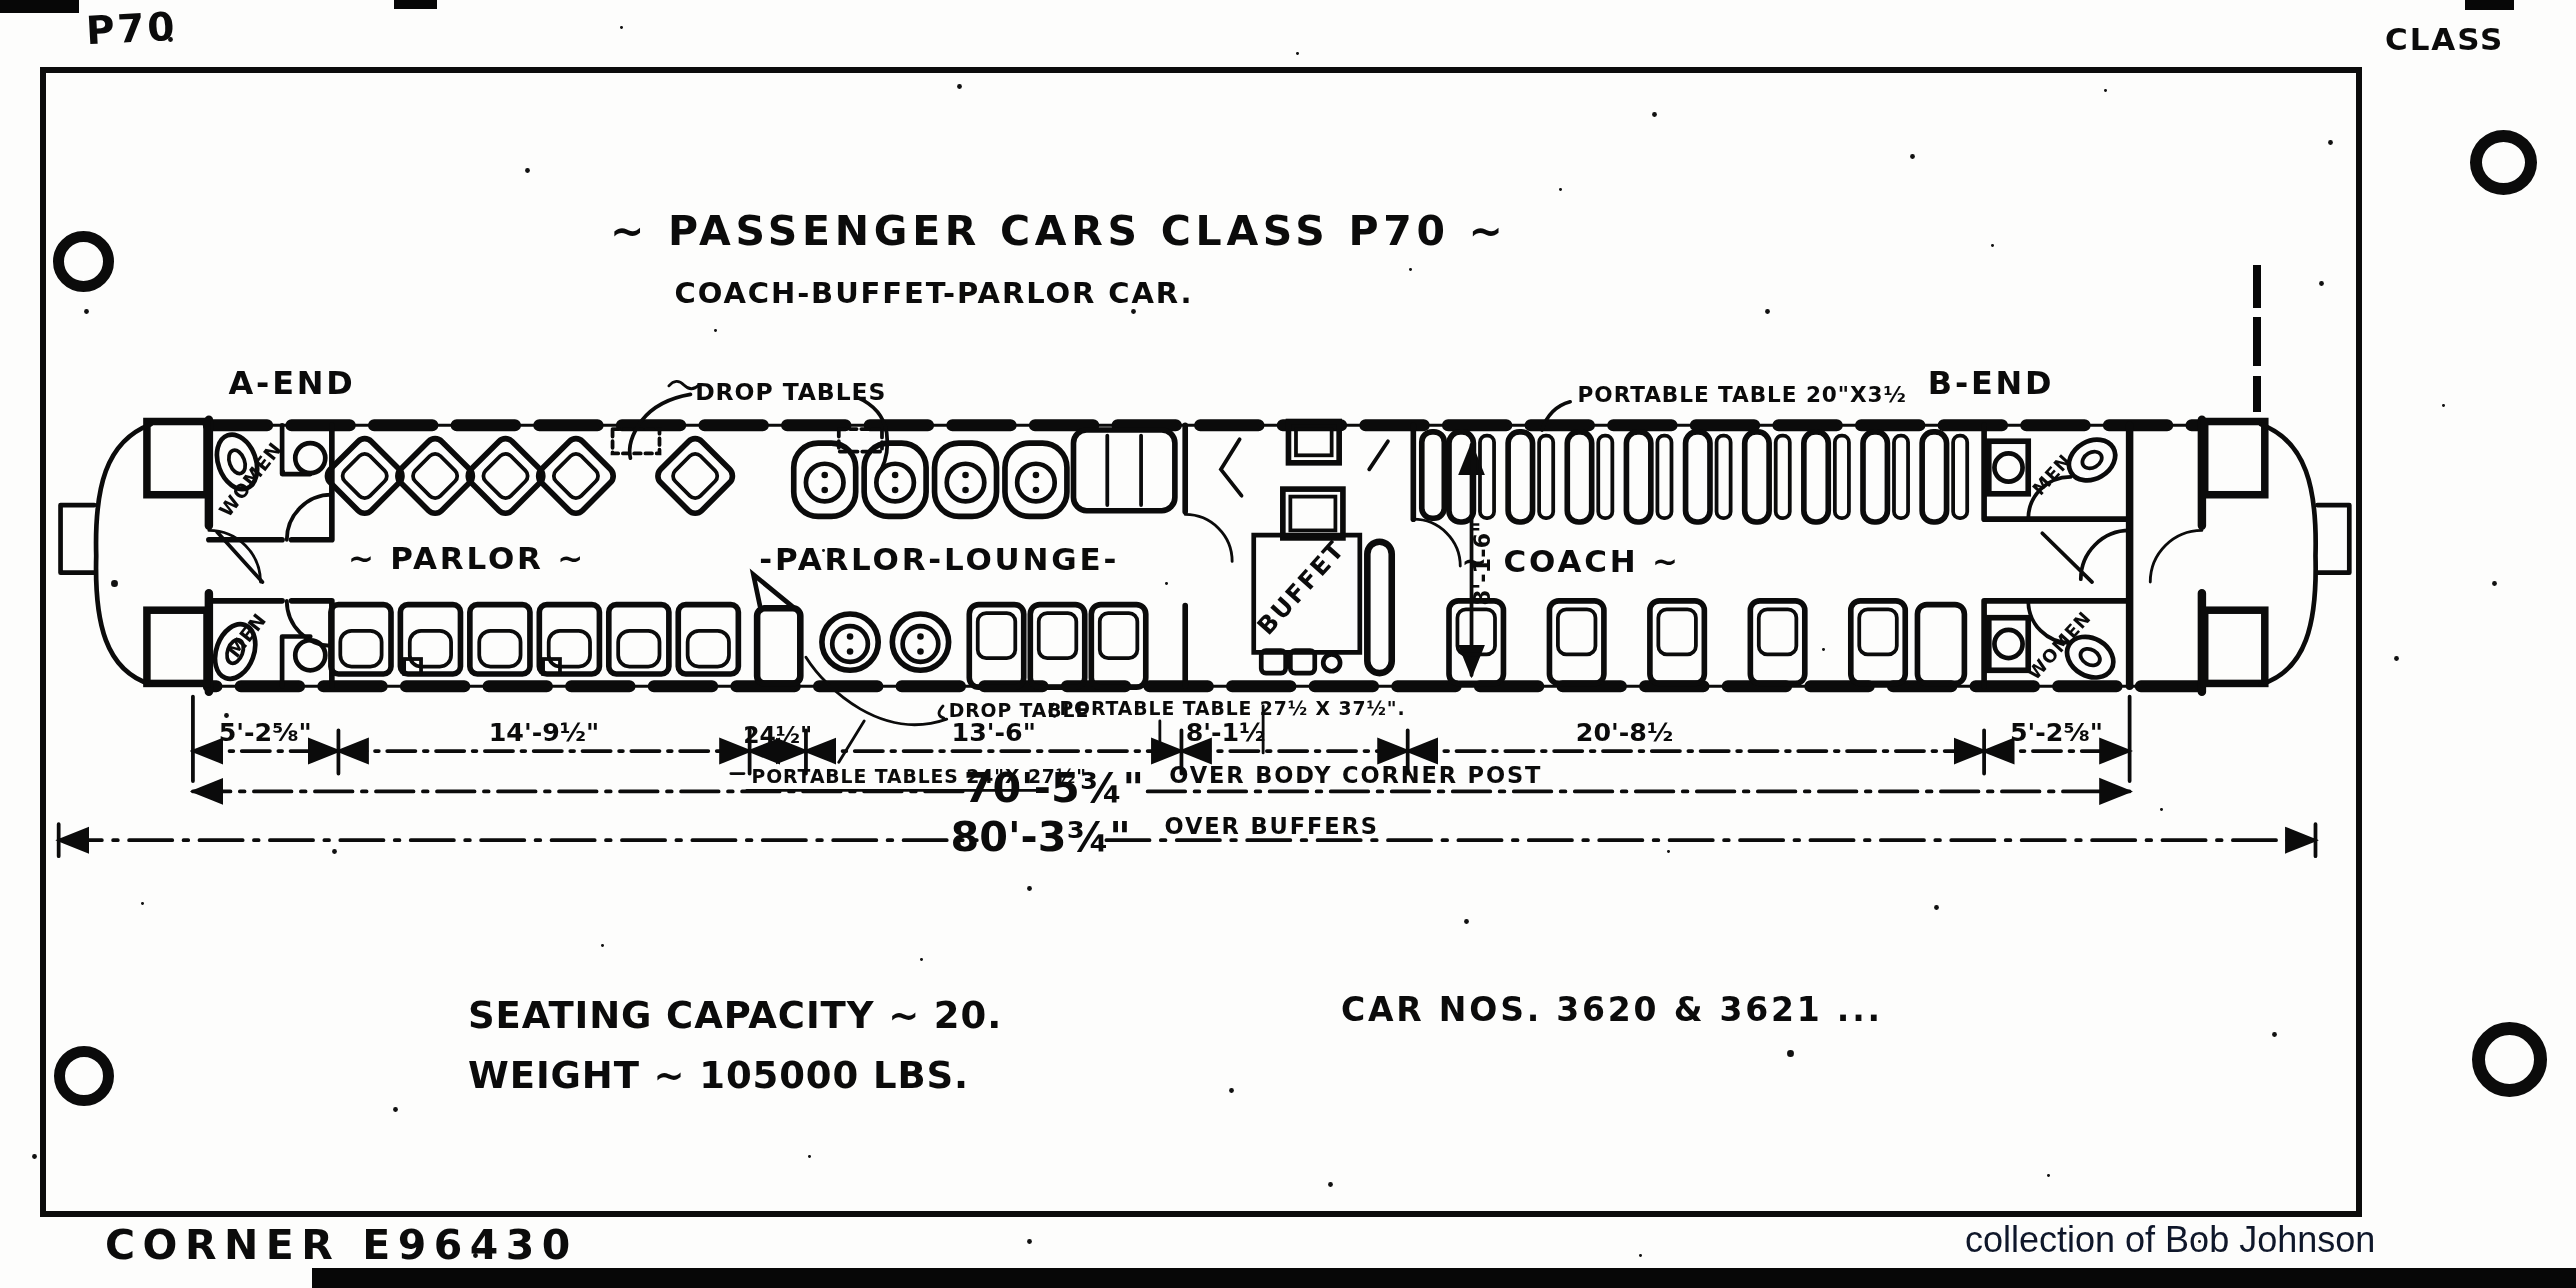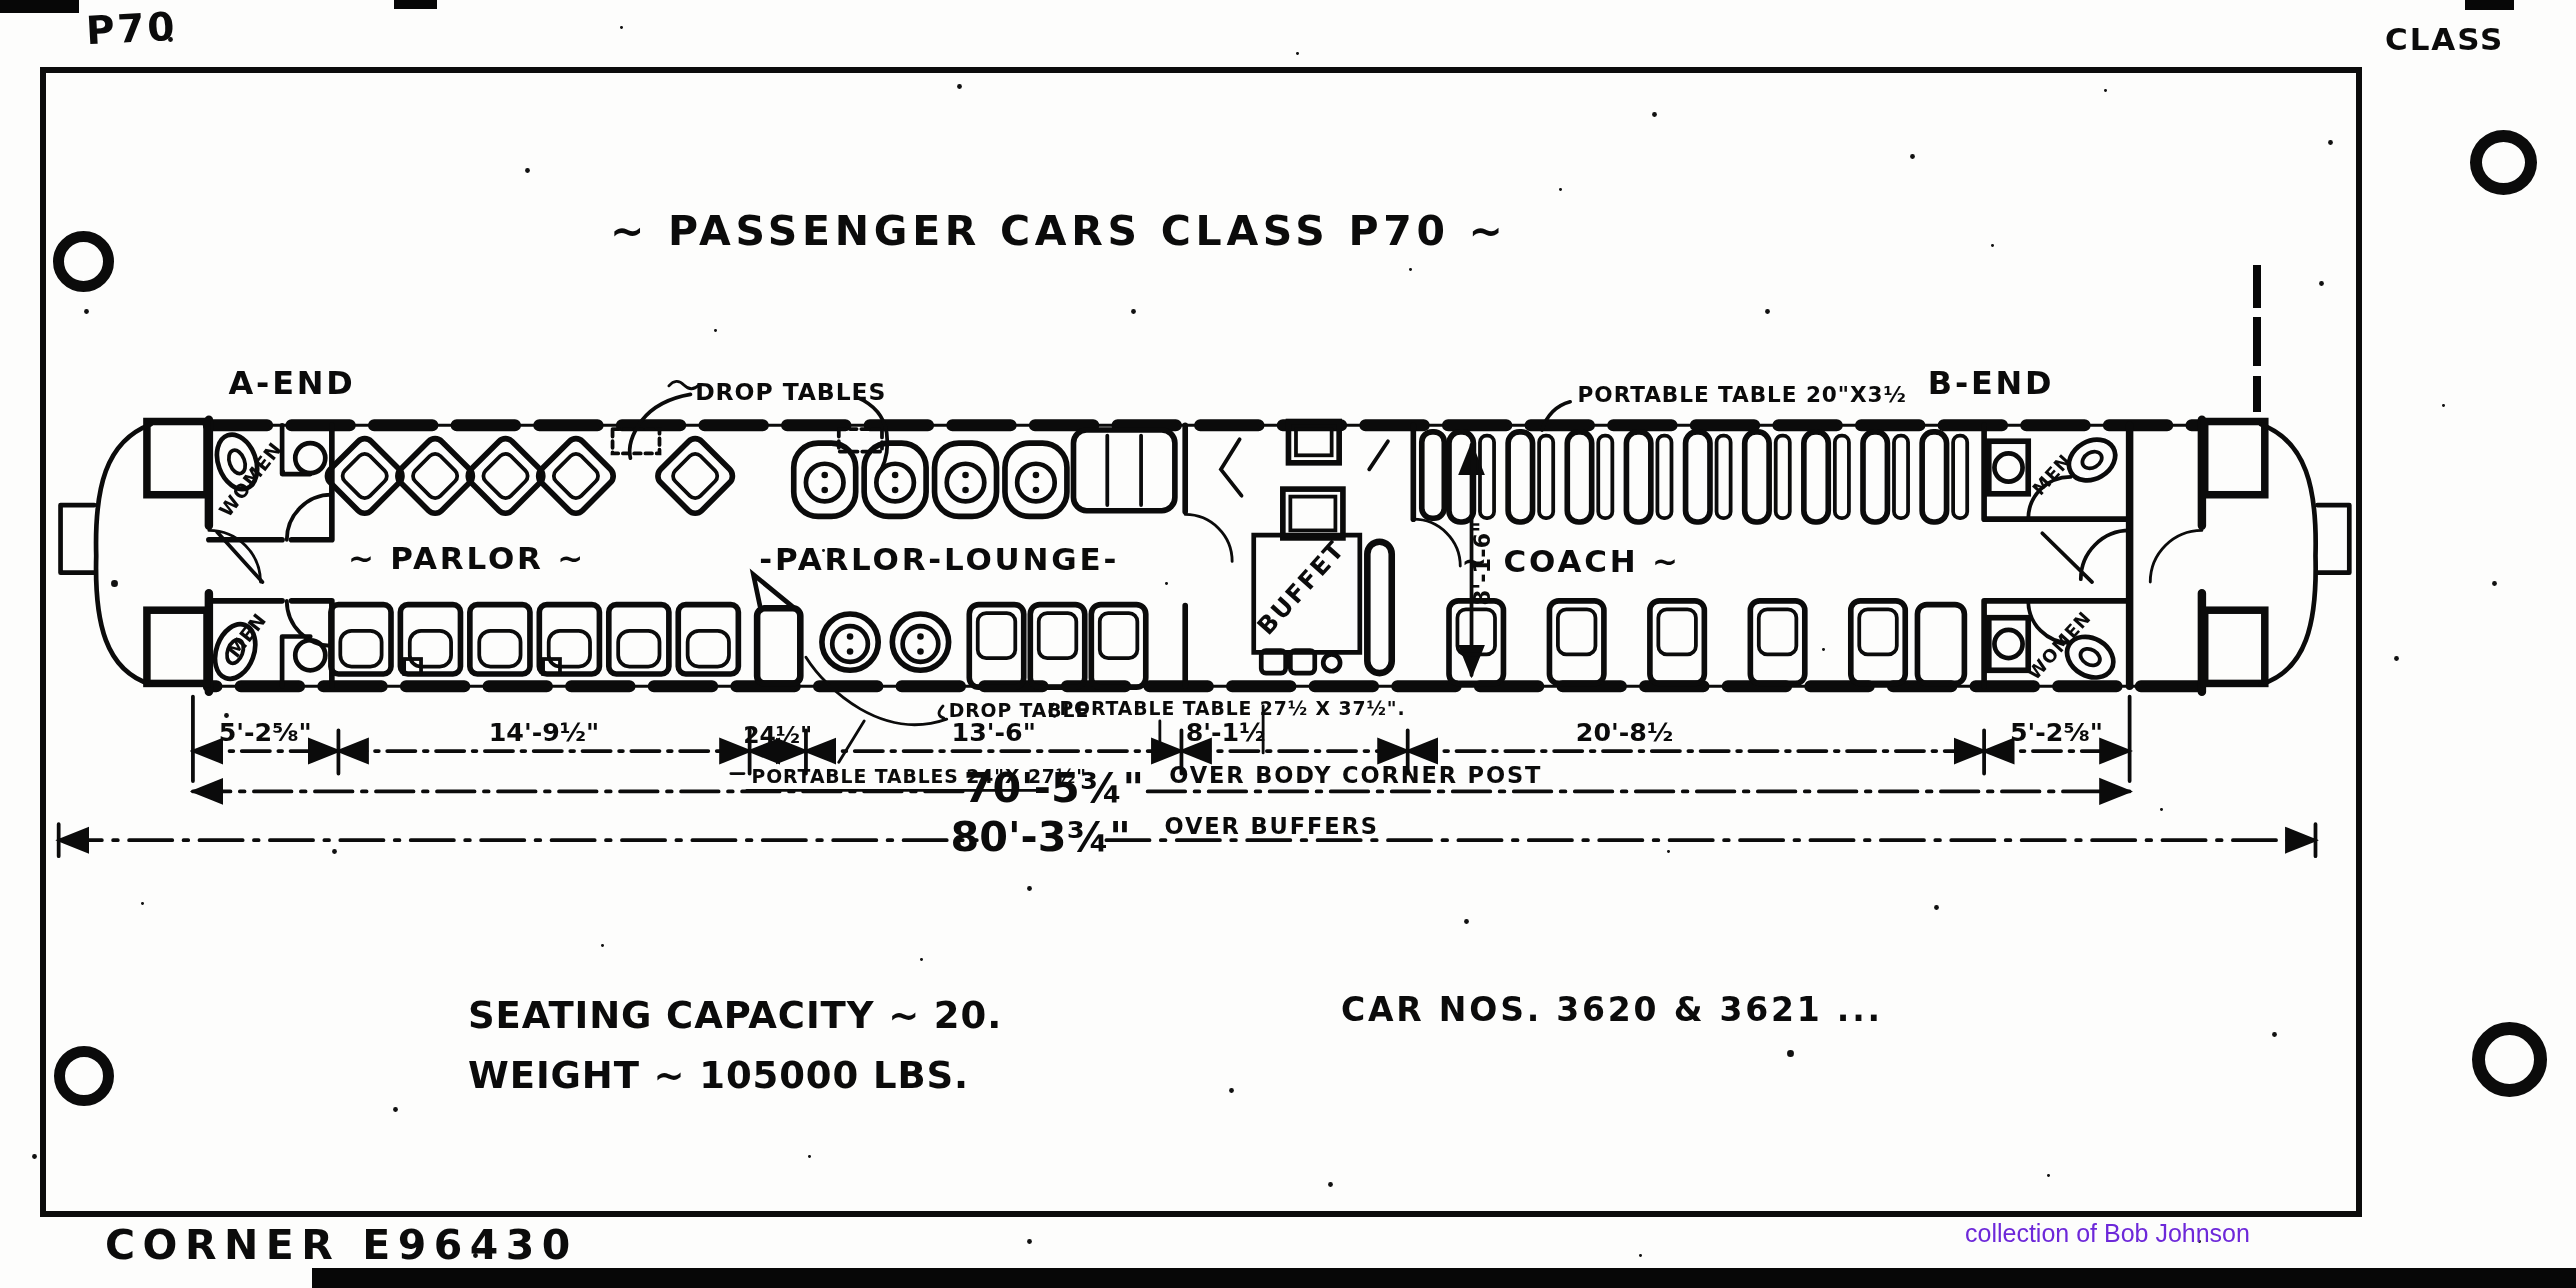--- a/index.html
+++ b/index.html
@@ -10,21 +10,21 @@
   .frame{position:absolute;left:40px;top:67px;width:2310px;height:1138px;border:6.6px solid #0c0c0c;}
   .p70{left:86px;top:5.6px;font-size:39px;letter-spacing:2.8px;transform:rotate(-3deg);}
   .revis{left:2385px;top:20.7px;font-size:31px;letter-spacing:1.9px;}
   .title{left:610px;top:207px;width:864px;text-align:center;font-size:41px;letter-spacing:4.7px;}
   .subtitle{left:502px;top:276px;width:864px;text-align:center;font-size:29px;letter-spacing:1.9px;}
   .seating{left:468px;top:994px;font-size:37px;letter-spacing:0.9px;}
   .weight{left:468px;top:1054px;font-size:37px;letter-spacing:0.9px;}
   .carnos{left:1341px;top:990px;font-size:33px;letter-spacing:2.8px;}
   .tracing{left:105px;top:1221px;font-size:41px;letter-spacing:7.5px;}
   .credit{left:1965px;top:1219px;font-family:"Liberation Sans",sans-serif;font-weight:400;
-          font-size:25px;color:#6d28d9;}
+          font-size:36px;color:#0f172a;}
   .bar{position:absolute;background:#070707;}
   .ring{position:absolute;border-radius:50%;background:#fdfdfc;}
   svg{position:absolute;left:0;top:0;}
   svg *{vector-effect:none;}
   .ln{stroke:#0b0b0b;fill:none;stroke-linecap:round;}
   svg text{font-family:"DejaVu Sans",sans-serif;font-weight:700;fill:#0b0b0b;stroke:none;}
   .speck{position:absolute;width:2.8px;height:2.8px;border-radius:50%;background:#111;
     box-shadow:169px 38px 0 0.9px #111, 620px 26px 0 0 #111, 958px 85px 0 0.9px #111,
     1296px 52px 0 0 #111, 1653px 113px 0 0.9px #111, 2104px 89px 0 0 #111, 2320px 282px 0 0.9px #111,
     85px 310px 0 0.9px #111, 282px 470px 0 0 #111, 225px 714px 0 0.9px #111, 141px 902px 0 0 #111,
@@ -56,20 +56,21 @@
   <div class="ring" style="left:53px;top:231px;width:39px;height:39px;border:11.3px solid #0b0b0b;"></div>
   <div class="ring" style="left:54px;top:1046px;width:38px;height:38px;border:11.3px solid #0b0b0b;"></div>
   <div class="ring" style="left:2470px;top:130px;width:43px;height:41px;border:12.2px solid #0b0b0b;"></div>
   <div class="ring" style="left:2472px;top:1022px;width:49px;height:49px;border:13px solid #0b0b0b;"></div>
 
   <div class="frame"></div>
 
   <div class="abs hand p70">P70</div>
   <div class="abs hand revis">CLASS</div>
   <div class="abs hand title">~ PASSENGER CARS CLASS P70 ~</div>
+  <div class="abs hand subtitle">COACH-BUFFET-PARLOR CAR.</div>
   <div class="abs hand seating">SEATING CAPACITY ~ 20.</div>
   <div class="abs hand weight">WEIGHT ~ 105000 LBS.</div>
   <div class="abs hand carnos">CAR NOS. 3620 &amp; 3621 ...</div>
   <div class="abs hand tracing">CORNER E96430</div>
   <div class="abs credit">collection of Bob Johnson</div>
 
   <svg width="2576" height="1288" viewBox="0 0 2743 1372">
     <defs>
       <marker id="arr" viewBox="0 0 10 8" refX="9" refY="4" markerWidth="9" markerHeight="8" orient="auto-start-reverse">
         <path d="M0,0 L10,4 L0,8 z" fill="#0b0b0b"></path>

